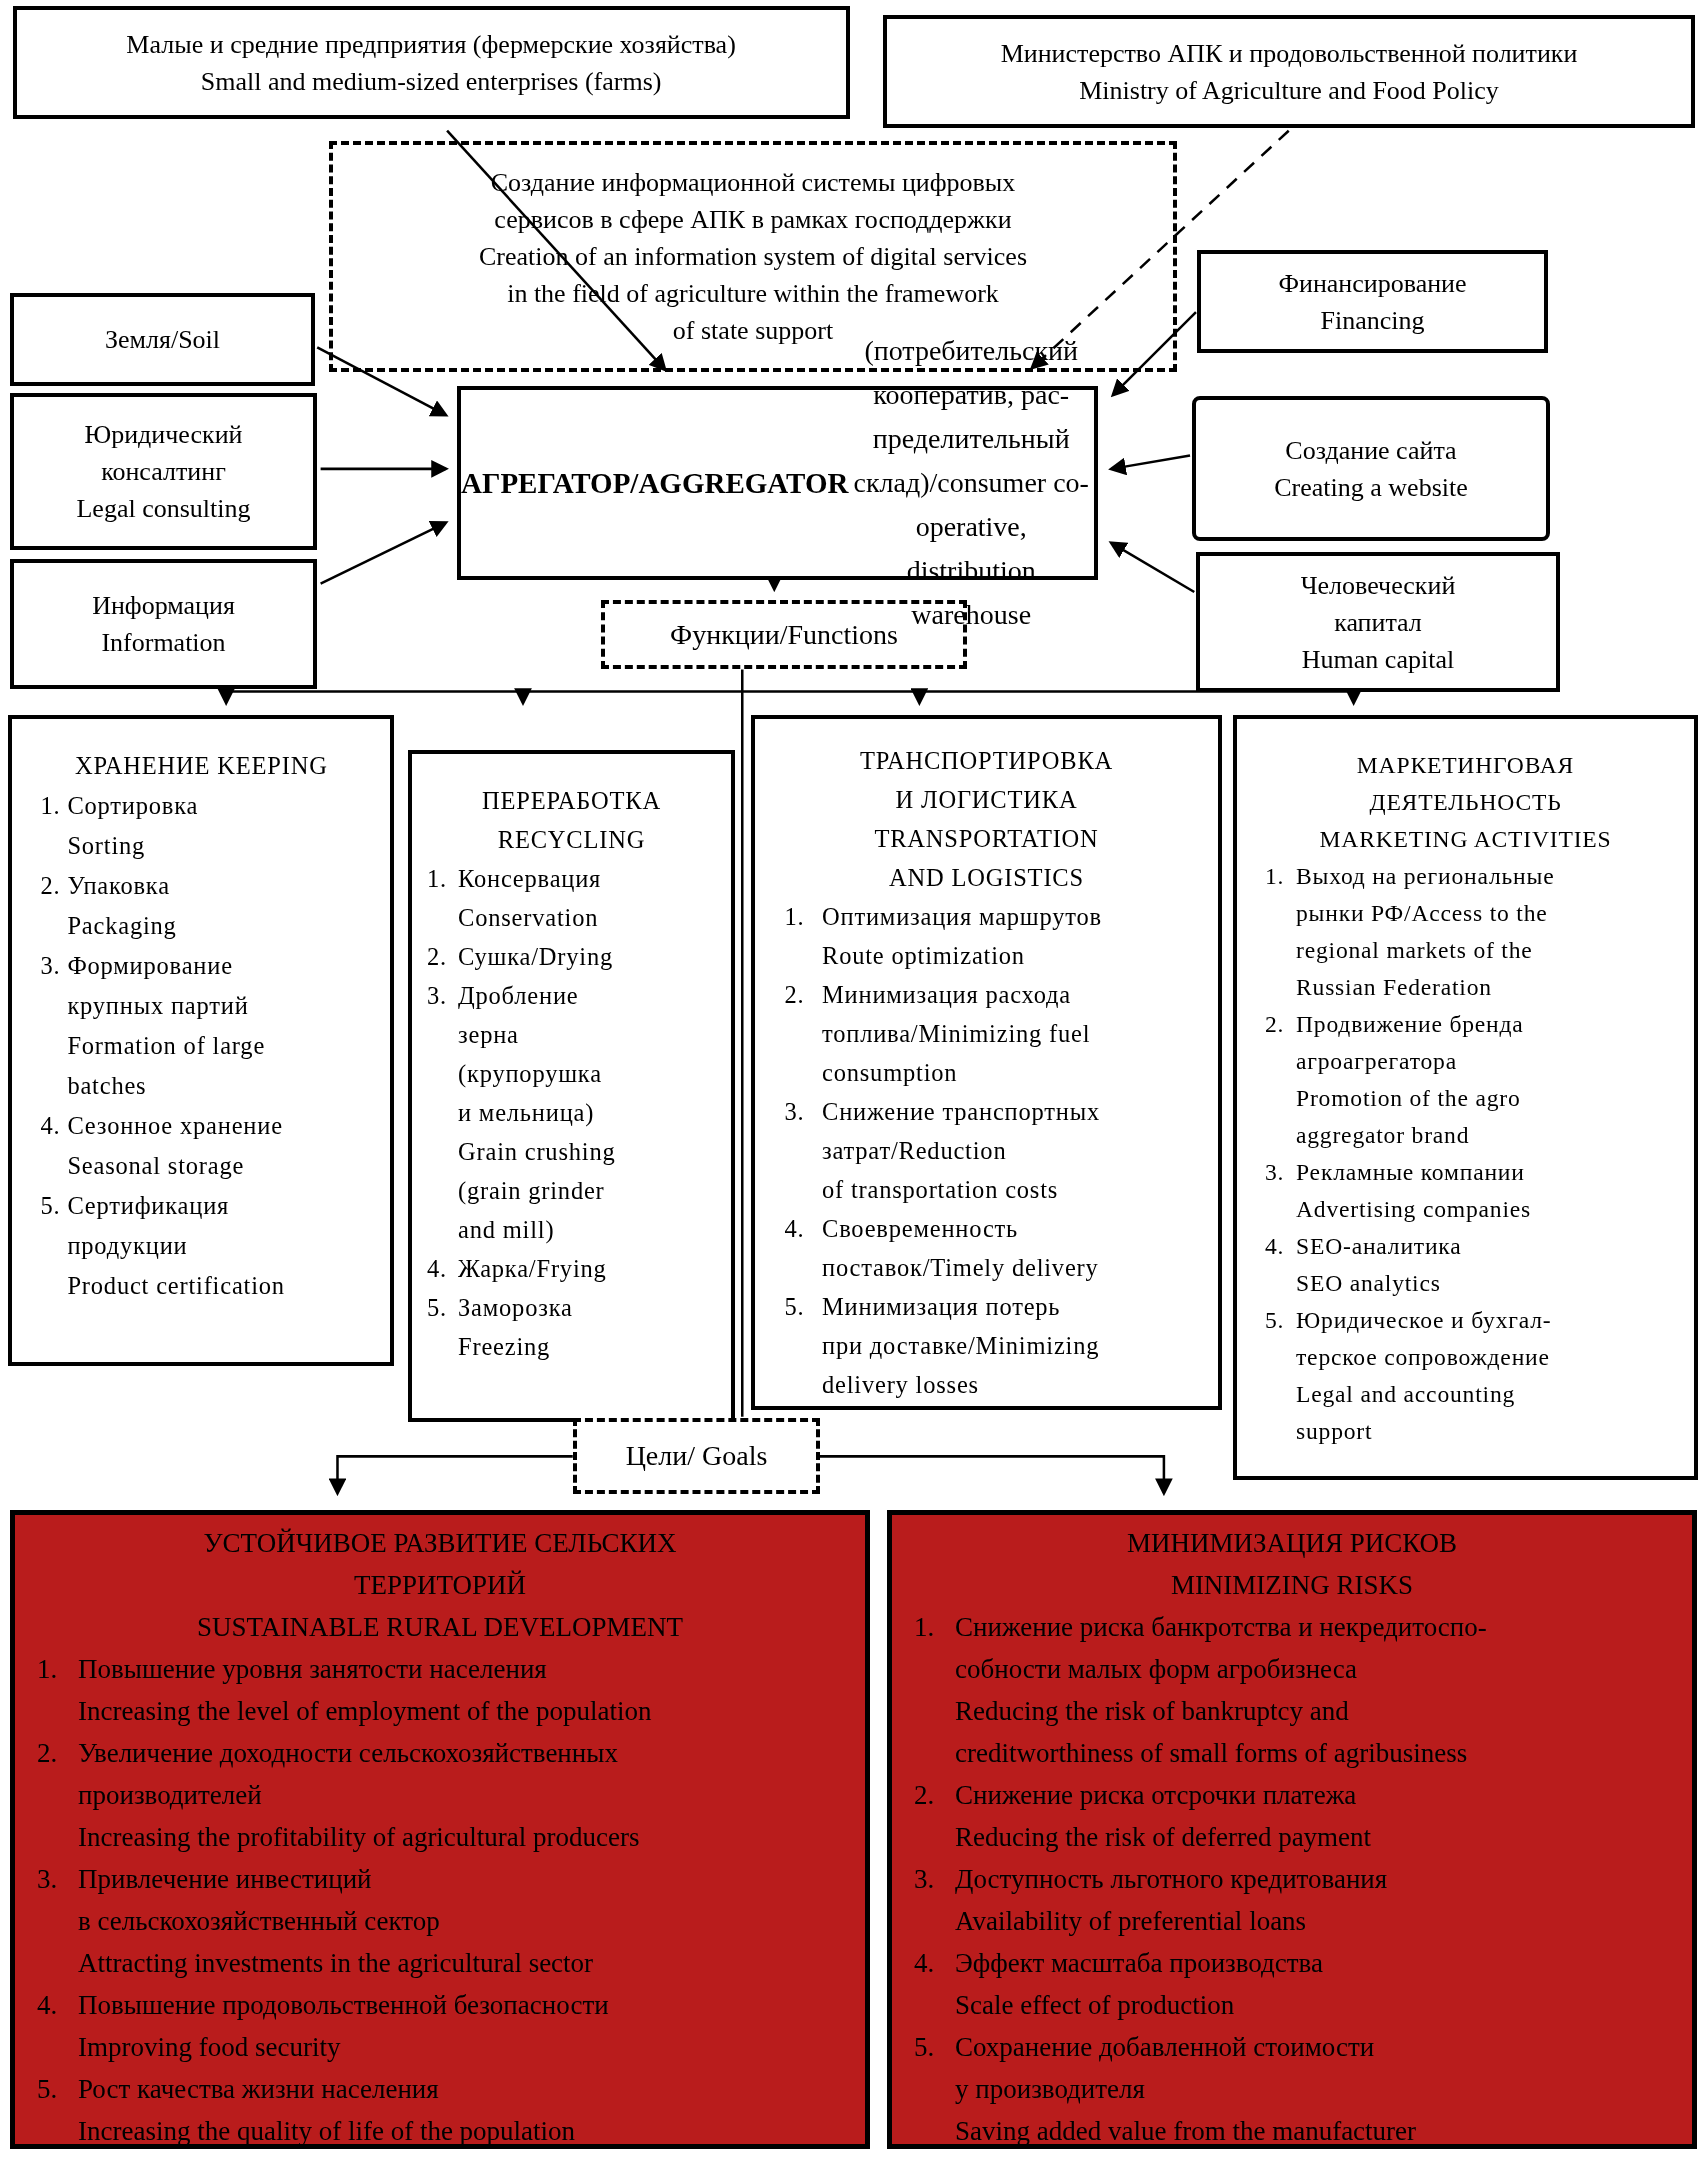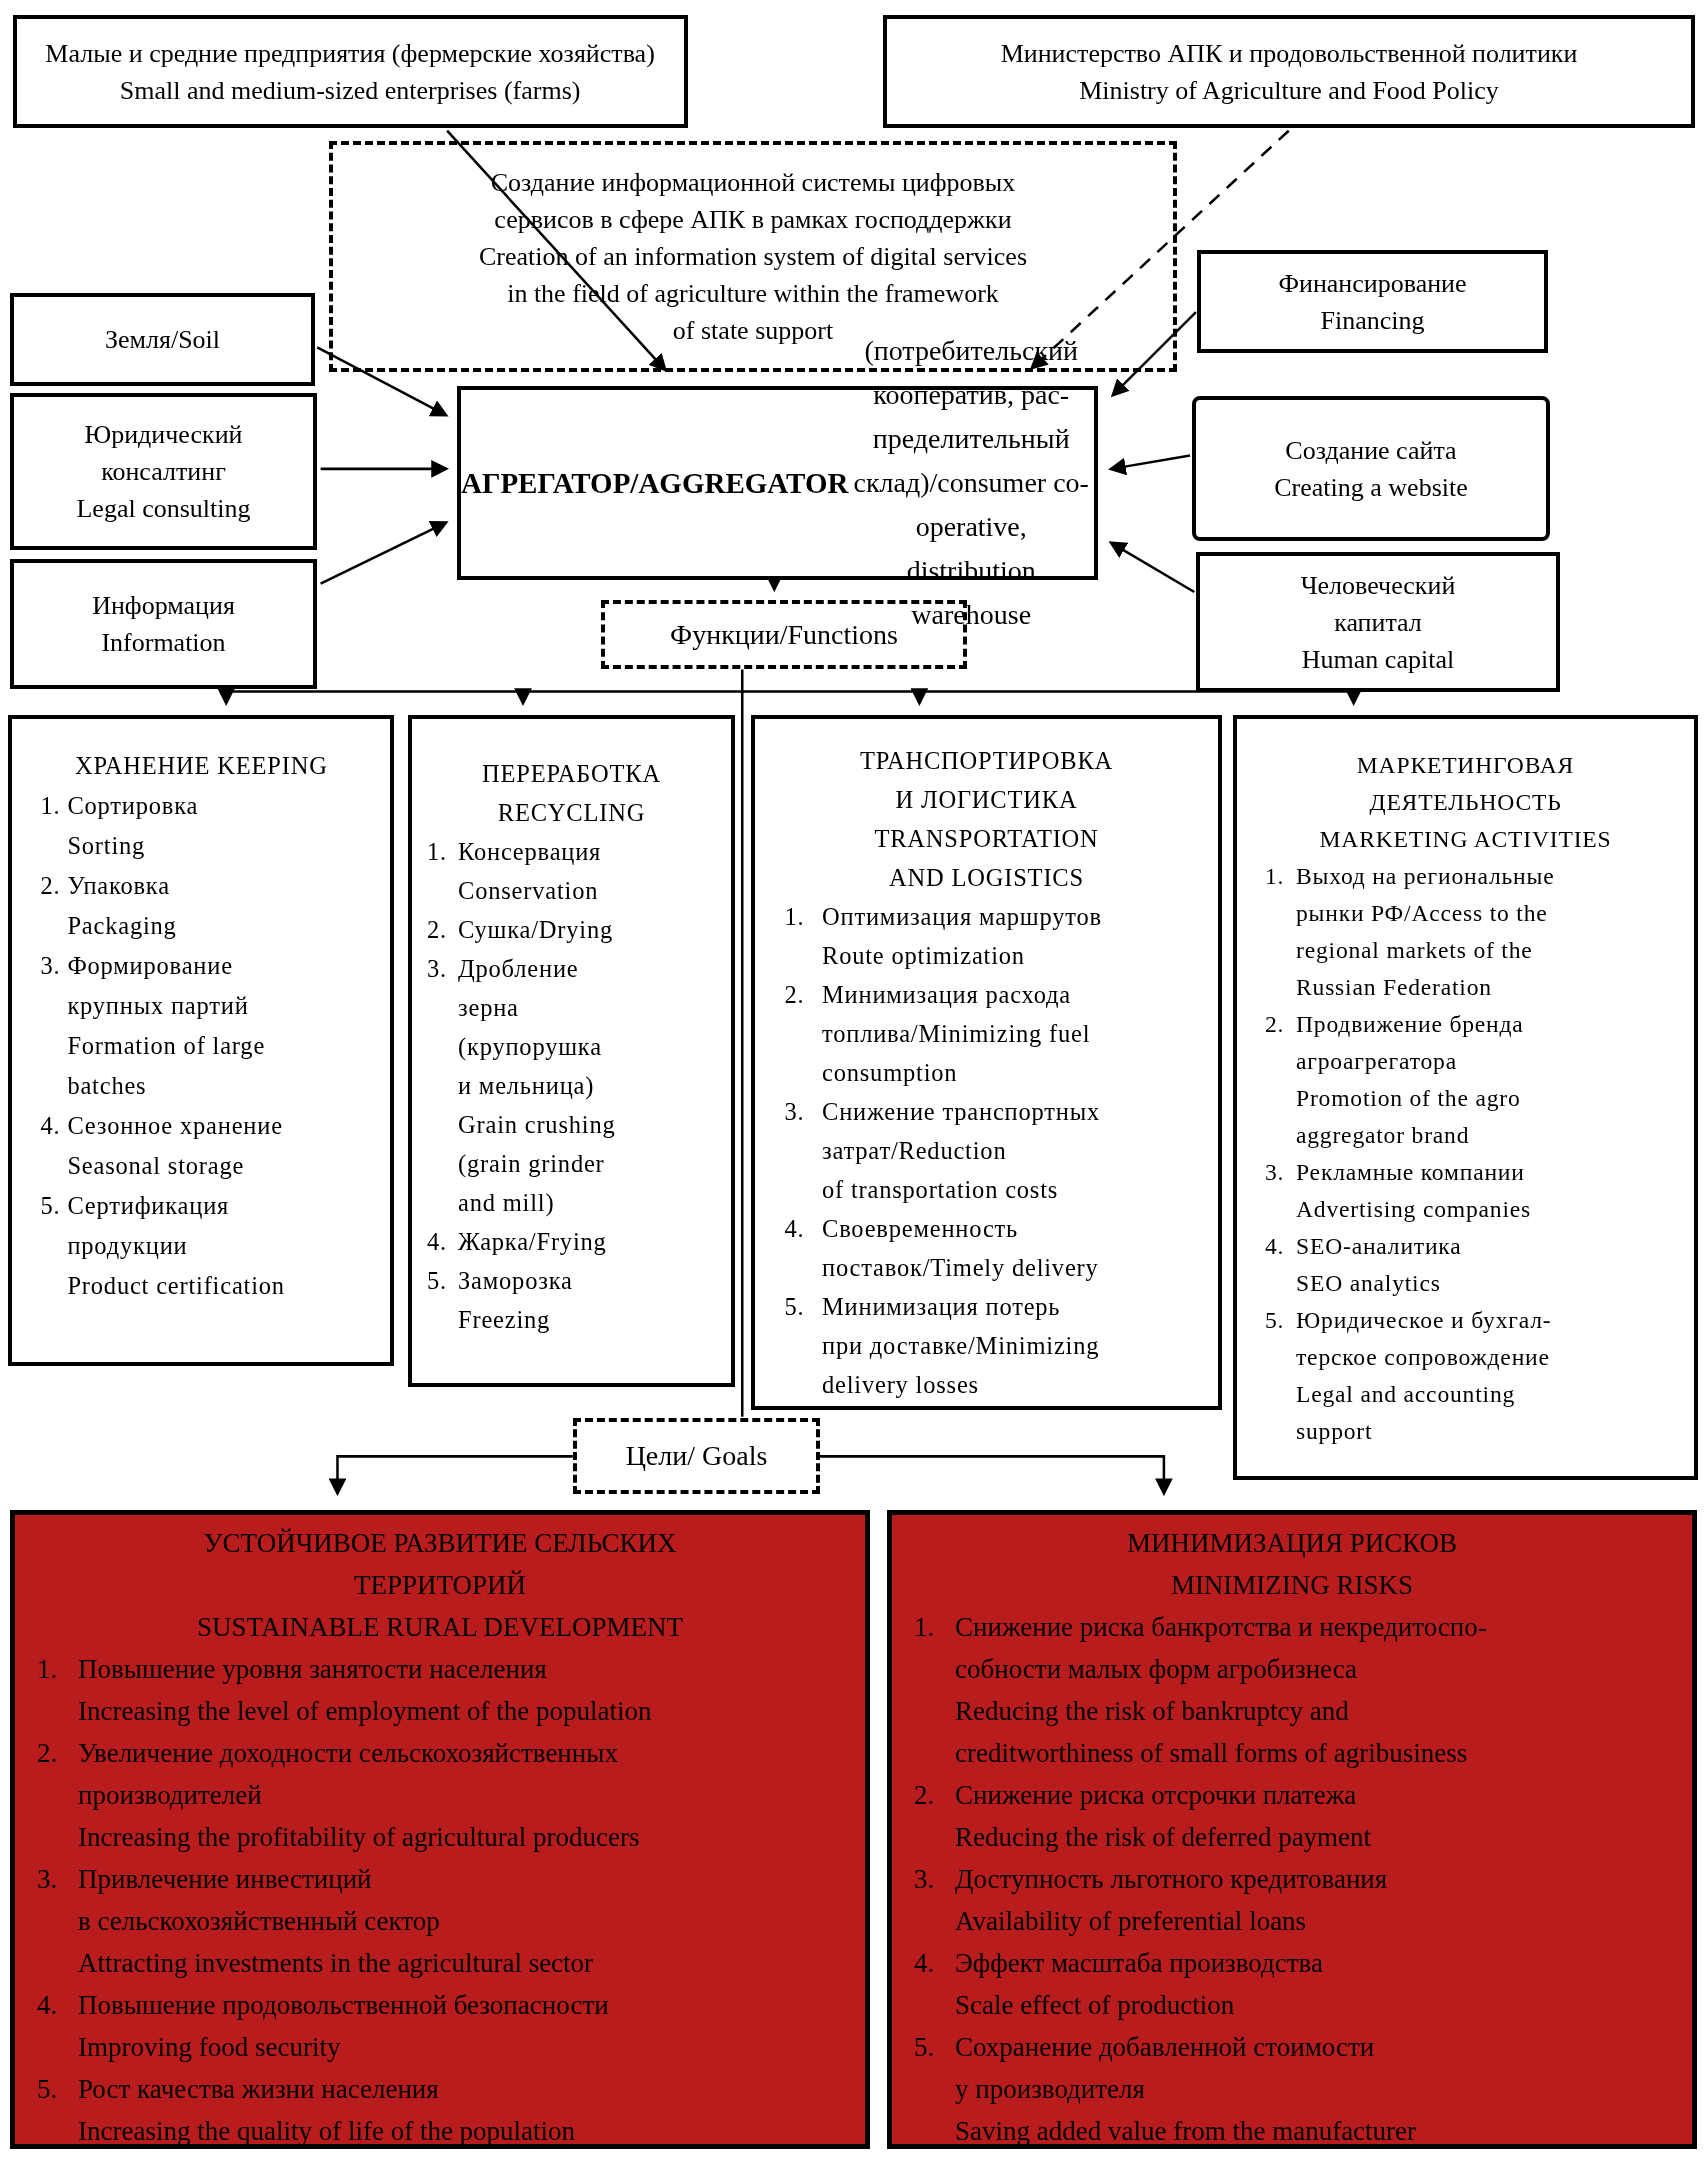--- a/index.html
+++ b/index.html
@@ -17,21 +17,21 @@
   #aggregator .title{font-weight:bold;font-size:29px;line-height:44px;}
   #aggregator .lines{font-size:28px;line-height:44px;}
   
   .col{position:absolute;box-sizing:border-box;border:4.2px solid #000;background:#fff;}
   .col .ttl{text-align:center;white-space:pre-line;letter-spacing:0.8px;}
   .li{display:flex;align-items:flex-start;}
   .li .n{flex:none;box-sizing:border-box;}
   .li .t{white-space:pre-line;}
   #col-keeping{padding-top:27px;font-size:24.5px;line-height:40px;letter-spacing:0.8px;}
   #col-keeping .n{width:55px;padding-left:28px;}
-  #col-recycling{padding-top:35px;font-size:24.5px;line-height:39px;letter-spacing:0.8px;}
+  #col-recycling{padding-top:27px;font-size:24.5px;line-height:39px;letter-spacing:0.8px;margin-top:35px;}
   #col-recycling .n{width:46px;padding-left:15px;}
   #col-transport{padding-top:22px;font-size:24.5px;line-height:39px;letter-spacing:0.8px;}
   #col-transport .n{width:67px;padding-left:29.5px;}
   #col-marketing{padding-top:28px;font-size:23.6px;line-height:37px;letter-spacing:0.8px;}
   #col-marketing .n{width:59px;padding-left:28px;}
   
   .goalbox{position:absolute;box-sizing:border-box;border:5.9px solid #000;background:#b91c1c;
            font-size:27px;line-height:42px;padding-top:6.7px;}
   .goalbox .ttl{text-align:center;white-space:pre-line;}
   .goalbox .n{width:63px;padding-left:22px;}
@@ -62,21 +62,21 @@
       <line x1="268" y1="820" x2="268" y2="833" marker-end="url(#ah)"></line>
       <line x1="620" y1="820" x2="620" y2="833" marker-end="url(#ah)"></line>
       <line x1="1090" y1="820" x2="1090" y2="833" marker-end="url(#ah)"></line>
       <line x1="1605" y1="820" x2="1605" y2="833" marker-end="url(#ah)"></line>
       <line x1="880" y1="794" x2="880" y2="1680"></line>
       <polyline points="679,1727 400,1727 400,1770" marker-end="url(#ah)"></polyline>
       <polyline points="972,1727 1380,1727 1380,1770" marker-end="url(#ah)"></polyline>
     </g>
   </svg>
 
-  <div class="box f31" style="left:12.6px;top:15px;width:675px;height:113px;">
+  <div class="box f31" style="left:12.6px;top:6px;width:837px;height:113px;">
     <div class="lines">Малые и средние предприятия (фермерские хозяйства)
 Small and medium-sized enterprises (farms)</div>
   </div>
   <div class="box f31" style="left:883px;top:15px;width:812px;height:113px;">
     <div class="lines">Министерство АПК и продовольственной политики
 Ministry of Agriculture and Food Policy</div>
   </div>
 
   <div class="box f31" style="left:10px;top:293px;width:305px;height:93px;">
     <div class="lines">Земля/Soil</div>

